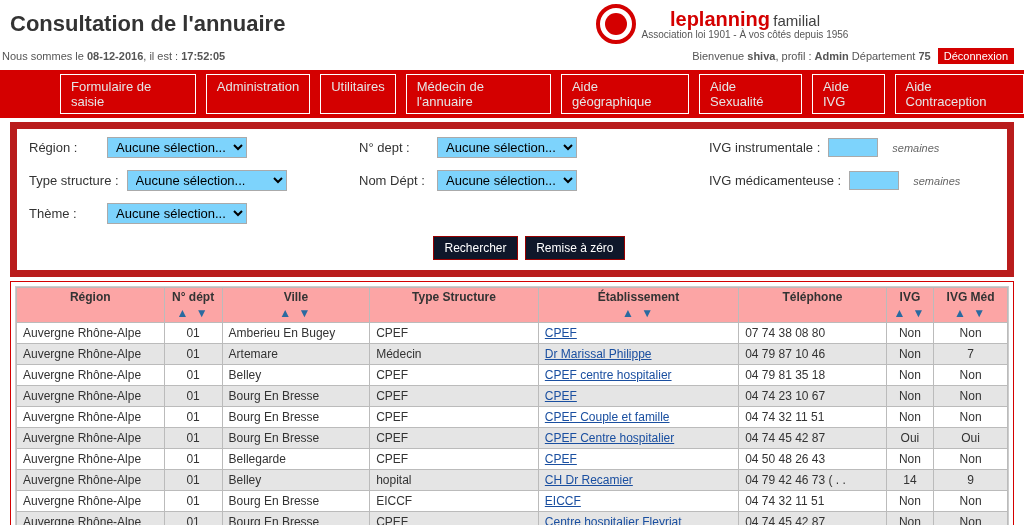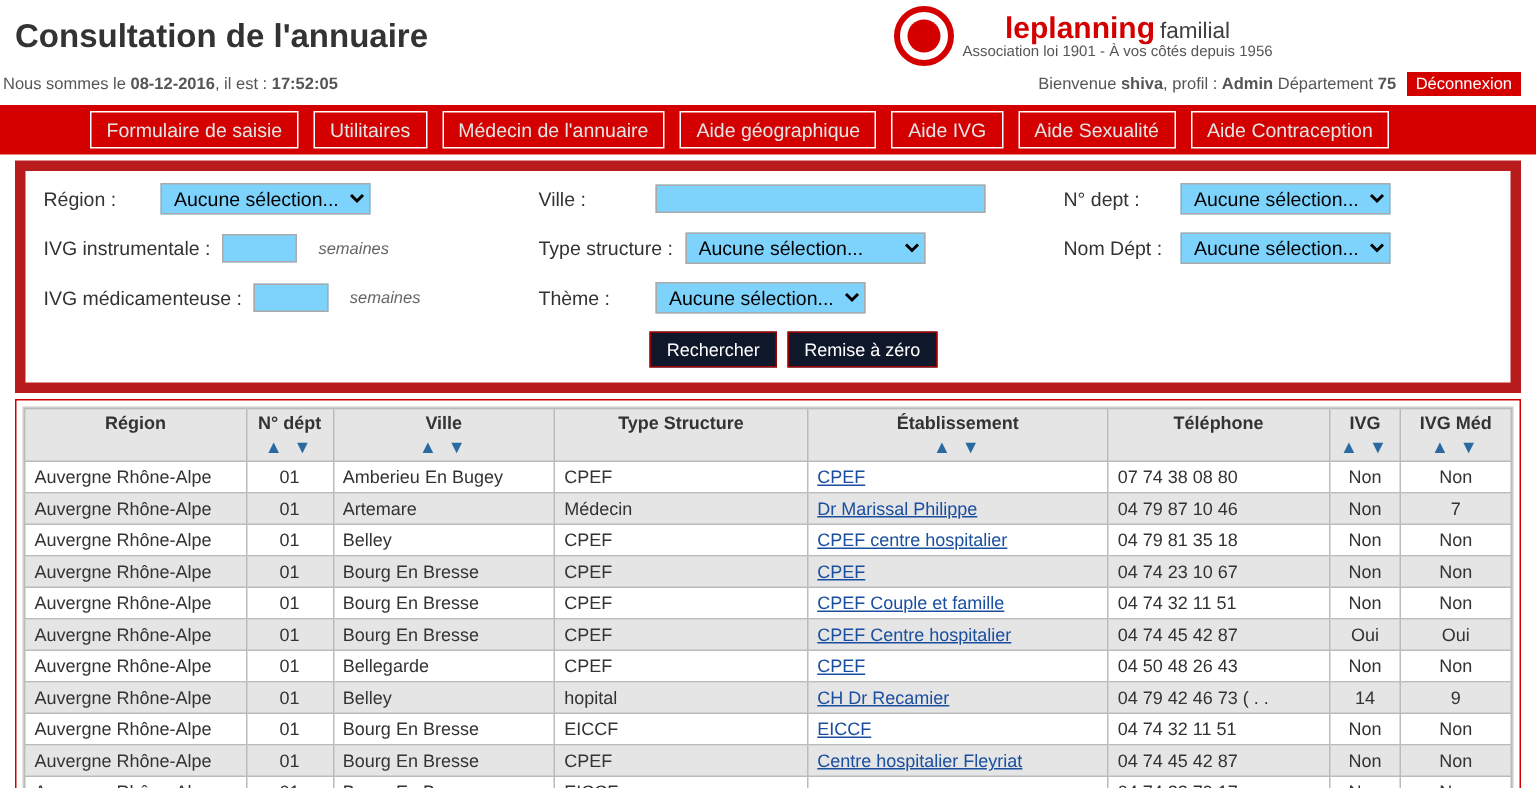--- a/index.html
+++ b/index.html
@@ -130,21 +130,21 @@
     border-collapse:collapse;
     font-size:12px;
   }
   table.res th, table.res td {
     border:1px solid #bbb;
     padding:3px 6px;
     text-align:left;
     vertical-align:middle;
   }
   table.res th {
-    background:#e5e5e5;
+    background:#fca5a5;
     font-weight:bold;
     text-align:center;
     vertical-align:top;
     padding:2px;
   }
   table.res th .sort {
     color:#2a6aa0;
     font-size:12px;
     letter-spacing:2px;
     margin-top:2px;
@@ -186,36 +186,33 @@
     <span>Nous sommes le </span><b>08-12-2016</b><span>, il est : </span><b>17:52:05</b>
   </div>
   <div>
     <span>Bienvenue </span><b>shiva</b><span>, profil : </span><b>Admin</b><span> Département </span><b>75</b>
     <button class="logout-btn">Déconnexion</button>
   </div>
 </div>
 
 <div class="navbar">
   <a>Formulaire de saisie</a>
+  <a>Administration</a>
   <a>Utilitaires</a>
   <a>Médecin de l'annuaire</a>
   <a>Aide géographique</a>
+  <a>Aide Sexualité</a>
   <a>Aide IVG</a>
-  <a>Aide Sexualité</a>
   <a>Aide Contraception</a>
 </div>
 
 <div class="search-panel">
   <div class="fld">
     <label>Région :</label>
     <select><option>Aucune sélection...</option></select>
-  </div>
-  <div class="fld">
-    <label>Ville :</label>
-    <input type="text" class="wide" style="">
   </div>
 
   <div class="fld">
     <label>N° dept :</label>
     <select><option>Aucune sélection...</option></select>
   </div>
   <div class="fld">
     <label>IVG instrumentale :</label>
     <input type="text" class="sm" style="">
     <span class="unit">semaines</span>

